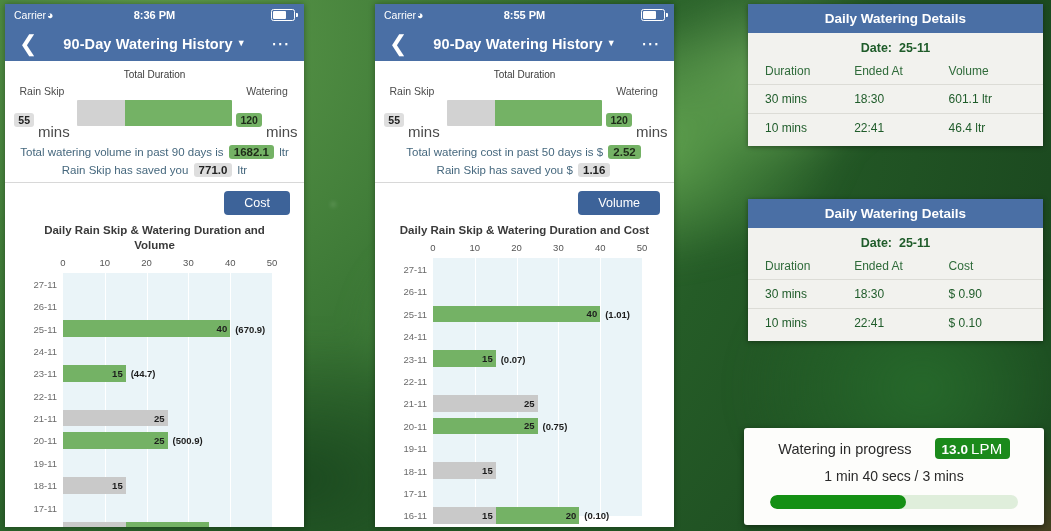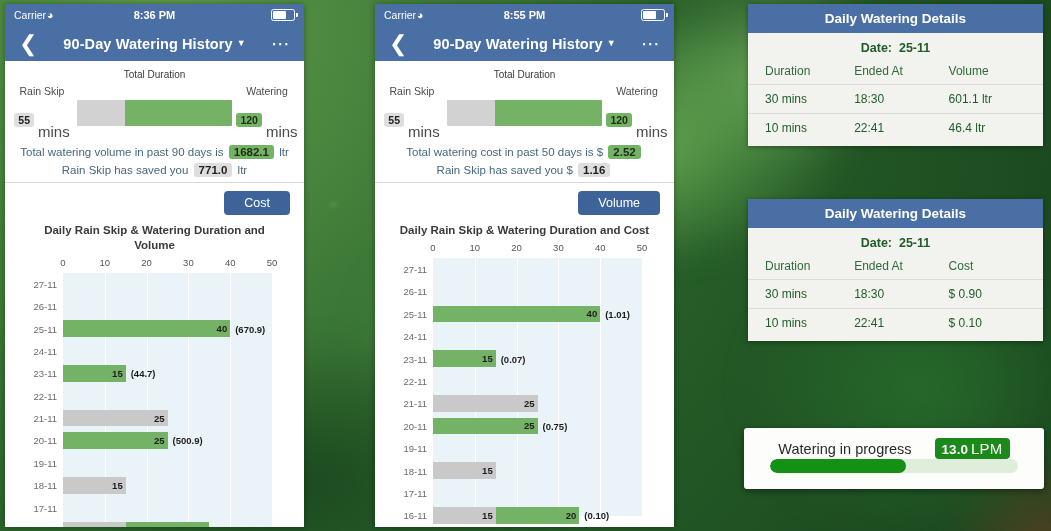--- a/index.html
+++ b/index.html
@@ -477,16 +477,17 @@
 </div>
 
 <div id="panelC">
   <div class="prog-line1">
     <span>Watering in progress</span>
     <span class="lpm">
       <span>13.0</span>
       <small>LPM</small>
     </span>
   </div>
+  <div class="prog-line2">1 min 40 secs / 3 mins</div>
   <div class="track">
     <div class="fill" id="progFill" style="width: 55%;"></div>
   </div>
 </div>
 
 </body></html>

